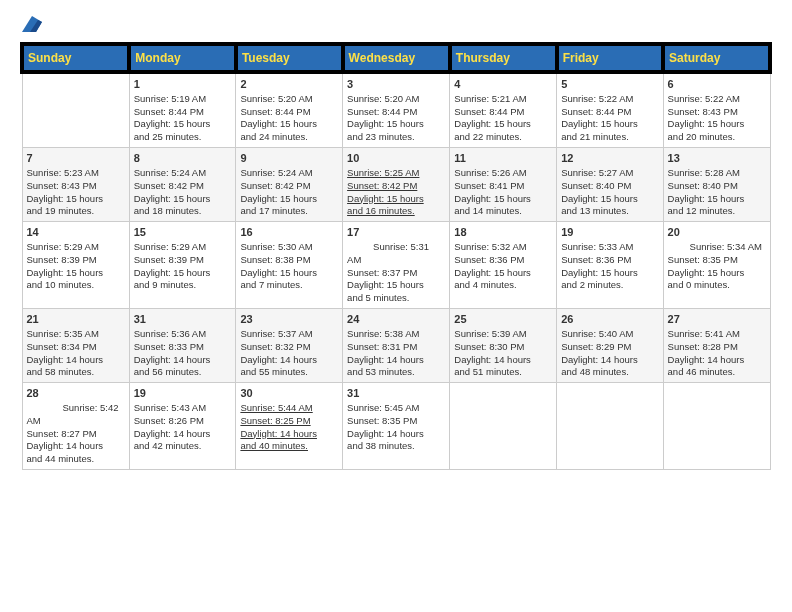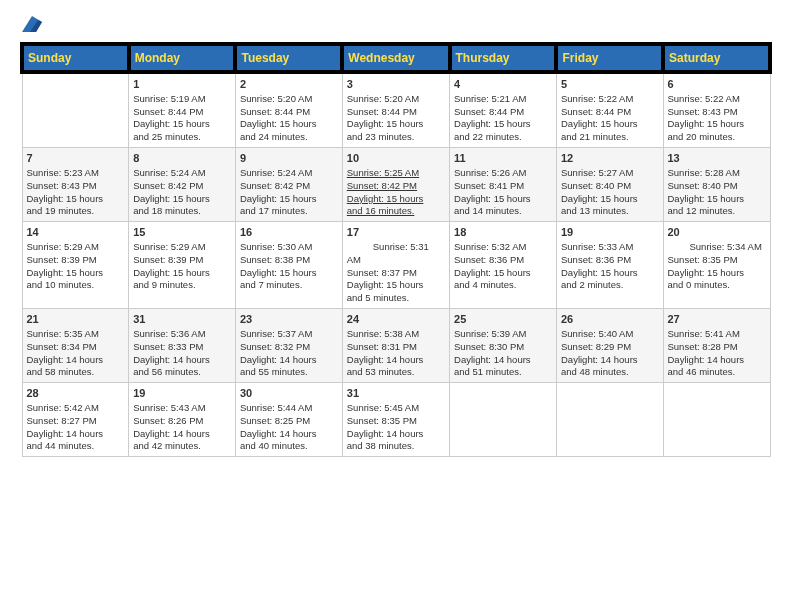--- a/index.html
+++ b/index.html
@@ -250,29 +250,29 @@
           <td><span class="day-number">26</span><span class="day-info" style="white-space: pre-line;">Sunrise: 5:40 AM
 Sunset: 8:29 PM
 Daylight: 14 hours
 and 48 minutes.</span></td>
           <td><span class="day-number">27</span><span class="day-info" style="white-space: pre-line;">Sunrise: 5:41 AM
 Sunset: 8:28 PM
 Daylight: 14 hours
 and 46 minutes.</span></td>
         </tr>
         <tr>
-          <td><span class="day-number">28</span><span class="day-info" style="white-space: pre-line;">Sunrise: 5:42 AM
+          <td><span class="day-number">28</span><span class="day-info" style="white-space: pre-line; margin-left: 36px;">Sunrise: 5:42 AM
 Sunset: 8:27 PM
 Daylight: 14 hours
 and 44 minutes.</span></td>
           <td><span class="day-number">19</span><span class="day-info" style="white-space: pre-line;">Sunrise: 5:43 AM
 Sunset: 8:26 PM
 Daylight: 14 hours
 and 42 minutes.</span></td>
-          <td><span class="day-number">30</span><span class="day-info" style="white-space: pre-line;">Sunrise: 5:44 AM
+          <td><span class="day-number">30</span><span class="day-info" style="white-space: pre-line; text-decoration: underline;">Sunrise: 5:44 AM
 Sunset: 8:25 PM
 Daylight: 14 hours
 and 40 minutes.</span></td>
           <td><span class="day-number">31</span><span class="day-info" style="white-space: pre-line;">Sunrise: 5:45 AM
 Sunset: 8:35 PM
 Daylight: 14 hours
 and 38 minutes.</span></td>
           <td class="empty-cell"></td>
           <td class="empty-cell"></td>
           <td class="empty-cell"></td>

